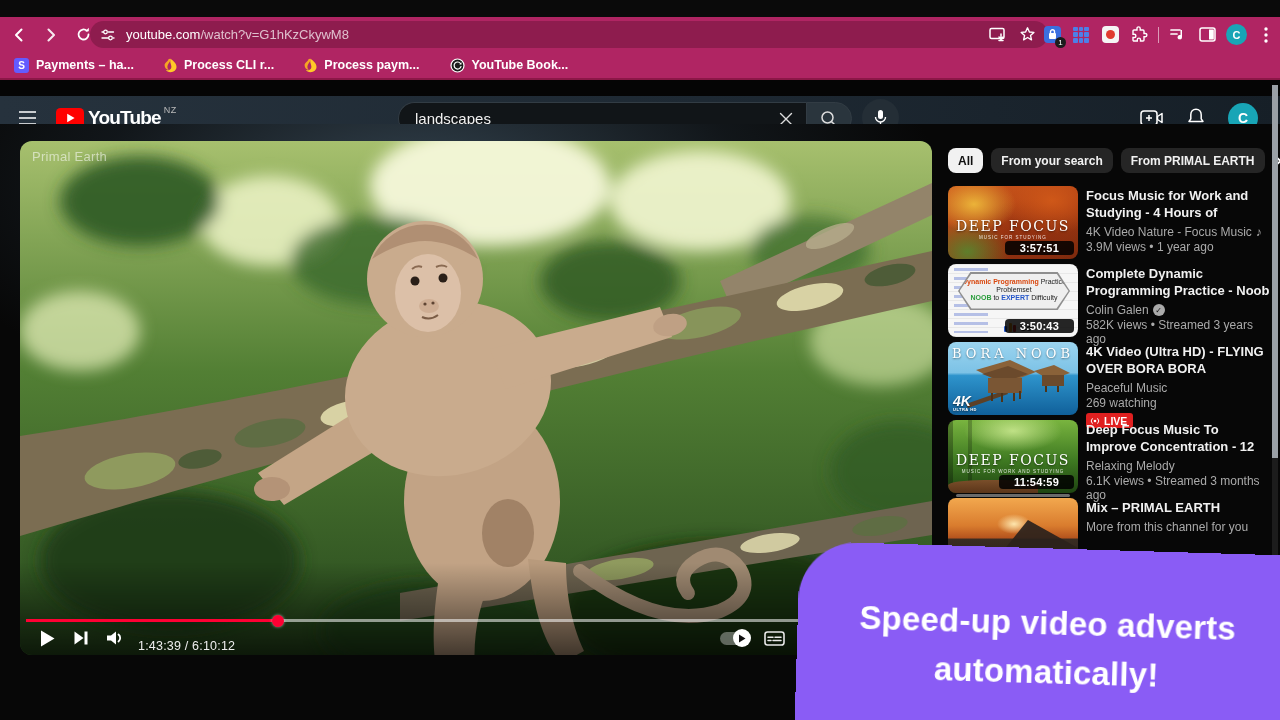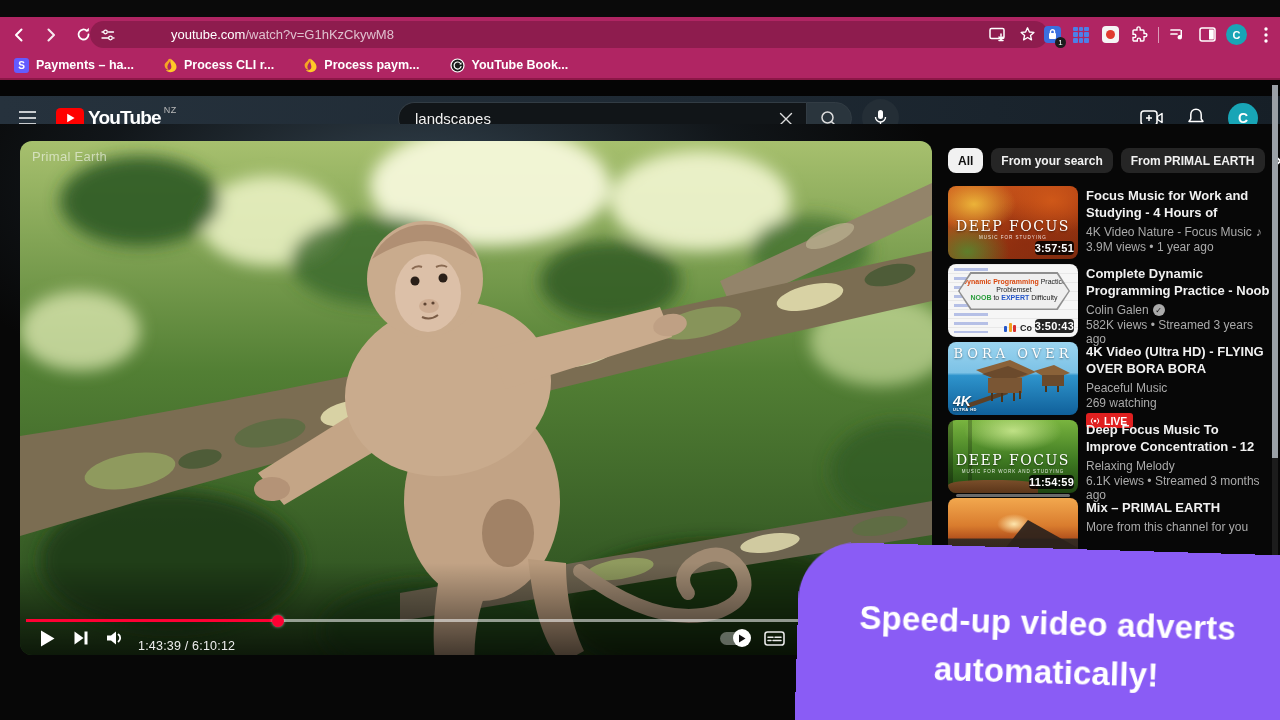--- a/index.html
+++ b/index.html
@@ -4,21 +4,21 @@
 <style>
   * { margin:0; padding:0; box-sizing:border-box; }
   html,body { background:#000; }
   body { font-family:"Liberation Sans", sans-serif; }
   .screen { position:relative; width:1280px; height:720px; overflow:hidden; background:#050505; }
 
   
   .top-strip { position:absolute; left:0; top:0; width:1280px; height:17px; background:#0a0a0a; }
   .toolbar { position:absolute; left:0; top:17px; width:1280px; height:35px; background:#b02563; display:flex; align-items:center; }
   .nav-ico { width:26px; height:26px; margin-left:6px; display:flex; align-items:center; justify-content:center; color:#fff; flex:none; }
-  .url-pill { position:absolute; left:90px; top:4px; width:958px; height:27px; background:#8e1c4e; border-radius:14px; display:flex; align-items:center; padding:0 10px;gap:45px; }
+  .url-pill { position:absolute; left:90px; top:4px; width:958px; height:27px; background:#8e1c4e; border-radius:14px; display:flex; align-items:center; padding:0 10px; }
   .url-text { font-size:13px; margin-left:10px; color:#fff; white-space:nowrap; overflow:hidden; flex:1; }
   .url-text .path { color:rgba(255,255,255,.72); }
   .pill-right { display:flex; align-items:center; gap:12px; margin-right:2px; }
   .ext-area { position:absolute; right:4px; top:4px; height:27px; display:flex; align-items:center; gap:9px; }
   .ext-ico { width:20px; height:20px; position:relative; display:flex; align-items:center; justify-content:center; }
   .ext-blue { width:17px; height:17px; border-radius:4px; background:#3b6fe0; display:flex; align-items:center; justify-content:center; }
   .ext-badge { position:absolute; right:-4px; bottom:-3px; background:#1c1c1c; color:#fff; font-size:8px; width:11px; height:11px; border-radius:50%; display:flex; align-items:center; justify-content:center; }
   .ext-grid { width:16px; height:16px; display:grid; grid-template-columns:repeat(3,1fr); gap:1px; }
   .ext-grid i { background:#4d7fe8; border-radius:1px; }
   .ext-white { width:17px; height:17px; border-radius:4px; background:#f5f5f5; display:flex; align-items:center; justify-content:center; }
@@ -68,21 +68,21 @@
   
   .sugg-chips { position:absolute; left:948px; top:24px; width:324px; display:flex; align-items:center; gap:8px; }
   .chip { height:25px; padding:4px 10px; border-radius:8px; background:rgba(255,255,255,.12); color:#f1f1f1; font-size:12px; font-weight:600; display:flex; align-items:center; white-space:nowrap; }
   .chip.active { background:#f1f1f1; color:#0f0f0f; }
   .chips-next { margin-left:auto; display:flex; align-items:center; }
   .cards { position:absolute; left:948px; top:62px; width:324px; display:flex; flex-direction:column; gap:5px; }
   .card { display:flex; gap:8px; height:73px; position:relative; }
   .thumb-wrap { position:relative; width:130px; height:73px; flex:none; }
   .thumb { position:absolute; inset:0; border-radius:8px; overflow:hidden; }
   .mix-stack { position:absolute; top:-4px; left:8px; right:8px; height:3px; border-radius:2px; background:rgba(255,255,255,.4); }
-  .dur { position:absolute; right:4px; bottom:4px; background:rgba(0,0,0,.85); color:#fff; font-size:11px; font-weight:600; padding:1px 0; border-radius:4px; letter-spacing:.2px; }
+  .dur { position:absolute; right:4px; bottom:4px; background:rgba(0,0,0,.85); color:#fff; font-size:11px; font-weight:600; padding:1px 15px; border-radius:4px; letter-spacing:.2px; }
   .info { flex:1; min-width:0; padding-top:1px; }
   .v-title { font-size:13px; font-weight:700; color:#f1f1f1; line-height:17px; max-height:34px; overflow:hidden; }
   .v-channel { font-size:12px; color:#aaa; margin-top:4px; display:flex; align-items:center; gap:4px; }
   .v-meta { font-size:12px; color:#aaa; margin-top:1px; }
   .verified { width:12px; height:12px; border-radius:50%; background:#aaa; color:#111; font-size:8px; display:inline-flex; align-items:center; justify-content:center; }
   .live { display:inline-flex; align-items:center; gap:4px; margin-top:3px; background:#e02020; color:#fff; font-size:10.5px; font-weight:700; padding:1.5px 6px 1.5px 4px; border-radius:3px; }
 
   
   .t1 { background:
       radial-gradient(60px 40px at 20% 25%, rgba(240,190,60,.9), rgba(240,190,60,0) 70%),
@@ -503,21 +503,21 @@
               <span>Colin Galen</span>
               <span class="verified">✓</span>
             </div>
           <div class="v-meta">582K views • Streamed 3 years ago</div>
         </div>
       </div>
 
       <div class="card">
         <div class="thumb-wrap">
           <div class="thumb t3">
-            <div class="t3-title">BORA OVER</div>
+            <div class="t3-title">BORA NOOB</div>
             <svg width="130" height="73" viewBox="0 0 130 73" style="position:absolute;inset:0">
               <path d="M18 62 58 48 60 52 20 66 Z" fill="#5d4026"></path>
               <path d="M28 28 62 18 88 30 56 42 Z" fill="#8a6239"></path>
               <path d="M34 32 60 24 80 32 56 40 Z" fill="#6b4a2c"></path>
               <rect x="40" y="36" width="34" height="15" fill="#7a5634"></rect>
               <path d="M44 51v8M54 51v9M66 51v8M72 49v8" stroke="#4e3318" stroke-width="2"></path>
               <path d="M86 29 106 23 122 31 102 38 Z" fill="#8a6239"></path>
               <rect x="94" y="33" width="22" height="11" fill="#6b4a2c"></rect>
               <path d="M98 44v6M110 44v6" stroke="#4e3318" stroke-width="2"></path>
             </svg>

